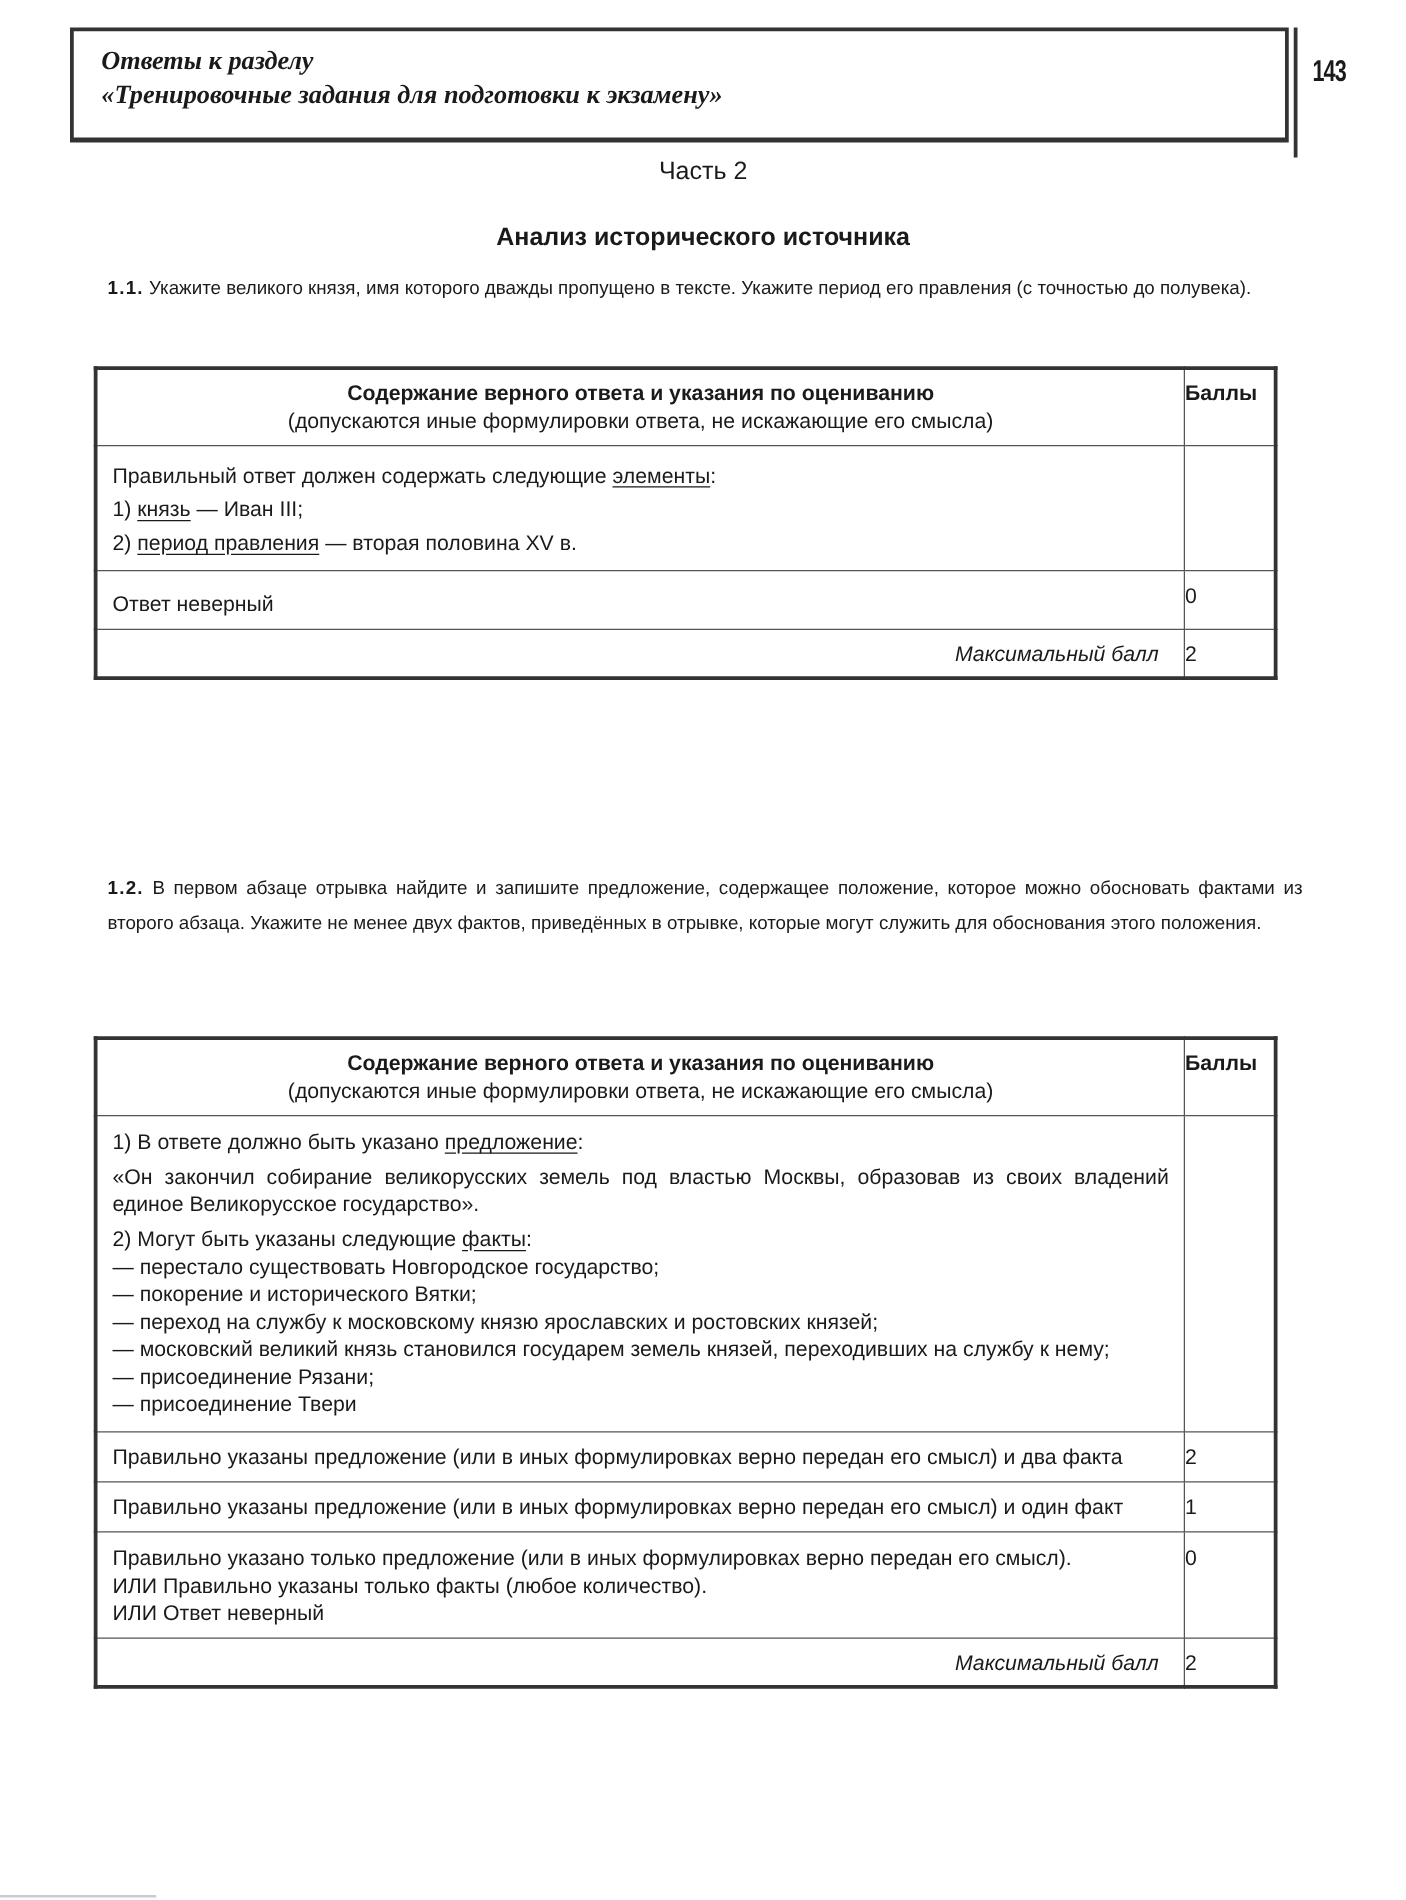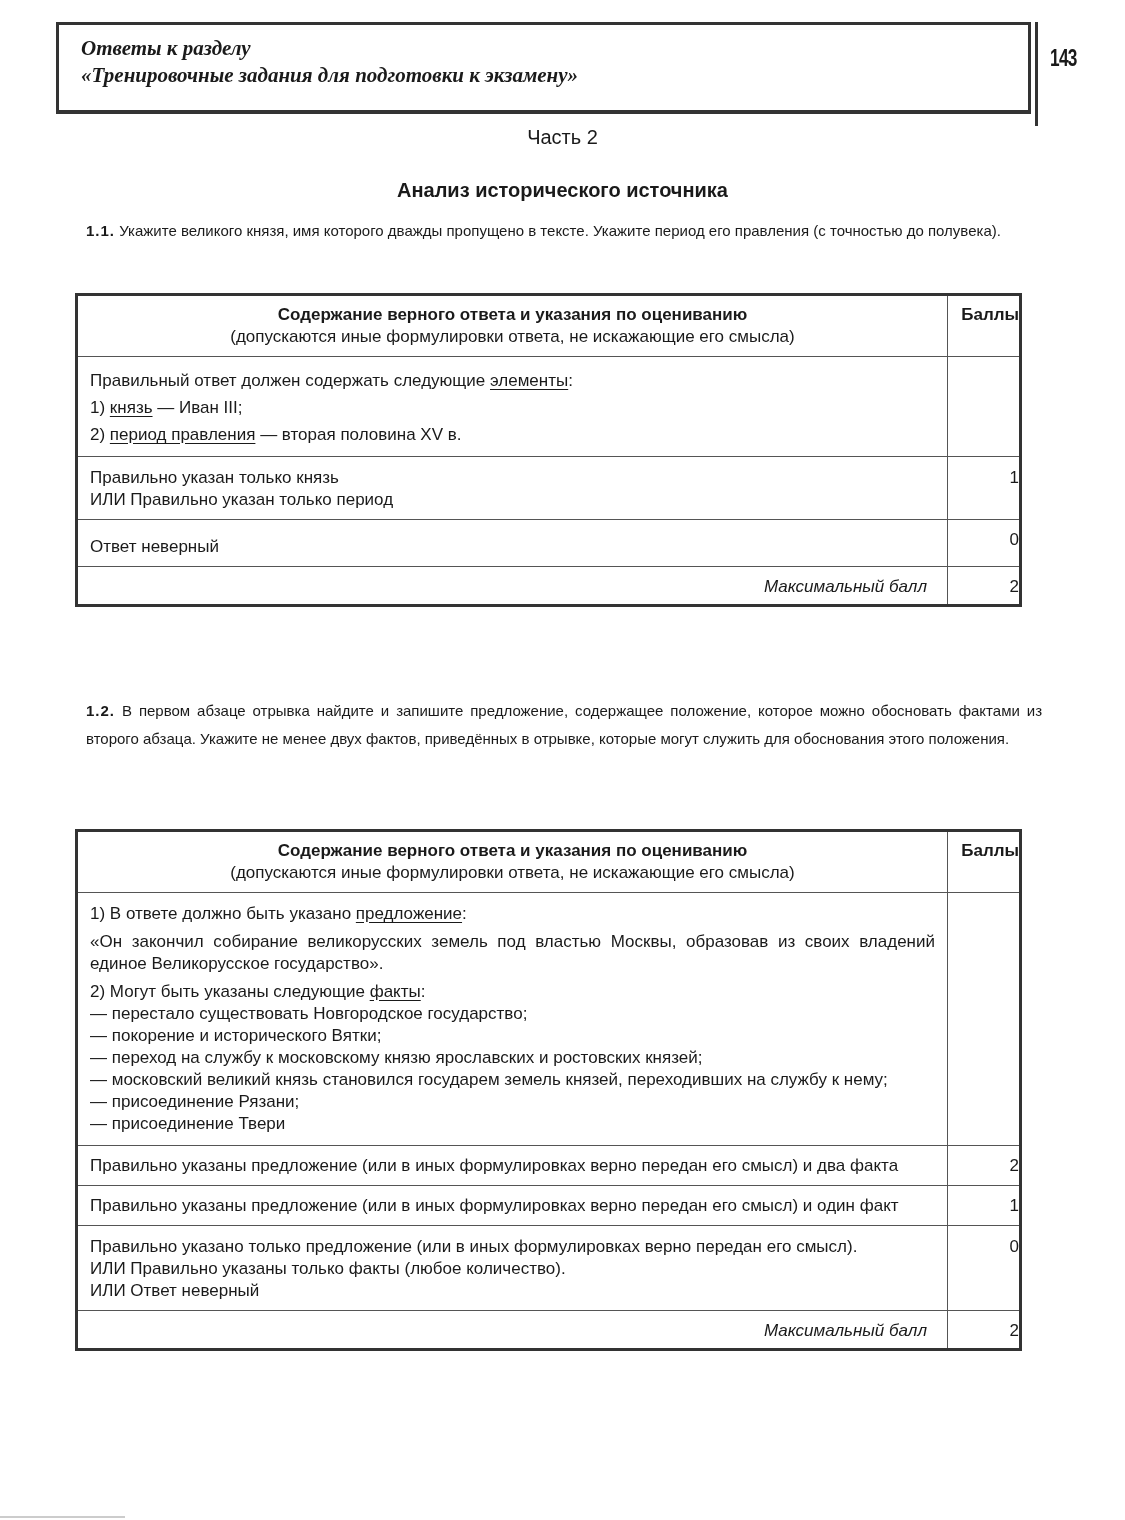--- a/index.html
+++ b/index.html
@@ -43,21 +43,21 @@
   table.score {
     position: absolute; left: 75px; width: 947px; border-collapse: collapse;
     border: 3px solid #333; font-size: 17px; line-height: 22px;
   }
   table.score td, table.score th {
     border: 1.5px solid #555; vertical-align: top; padding: 8px 12px;
   }
   table.score th { font-weight: normal; text-align: center; }
   table.score th .h-main { font-weight: bold; display: block; }
   table.score th .h-sub { display: block; }
-  table.score .pts { width: 71px; text-align: right; padding-left: 0; padding-right: 0; }
+  table.score .pts { width: 71px; text-align: left; padding-left: 0; padding-right: 0; }
   table.score th.pts { font-weight: bold; }
   table.score .maxrow td.label { text-align: right; font-style: italic; padding-right: 20px; }
   table.score .maxrow td { padding-top: 9px; padding-bottom: 6px; }
   .t1 { top: 293px; }
   .t2 { top: 829px; }
   .u { text-decoration: underline; text-underline-offset: 3px; }
   .line { display: block; }
   .gap { margin-top: 6px; }
   .footer-rule {
     position: absolute; left: 0; top: 1516px; width: 125px; height: 2px; background: #ccc;
@@ -90,27 +90,20 @@
     </th>
     <th class="pts">Баллы</th>
   </tr>
   <tr>
     <td style="padding-top:10px;padding-bottom:8px;line-height:27px;">
       <span class="line"><span>Правильный ответ должен содержать следующие </span><span class="u">элементы</span><span>:</span></span>
       <span class="line"><span>1) </span><span class="u">князь</span><span> — Иван III;</span></span>
       <span class="line"><span>2) </span><span class="u">период правления</span><span> — вторая половина XV в.</span></span>
     </td>
     <td class="pts"></td>
-  </tr>
-  <tr>
-    <td style="padding-top:10px;padding-bottom:8px;">
-      <span class="line">Правильно указан только князь</span>
-      <span class="line">ИЛИ Правильно указан только период</span>
-    </td>
-    <td class="pts" style="padding-top:10px;">1</td>
   </tr>
   <tr>
     <td style="padding-top:16px;padding-bottom:8px;margin-left:28px;">
       <span class="line">Ответ неверный</span>
     </td>
     <td class="pts" style="padding-top:9px;">0</td>
   </tr>
   <tr class="maxrow">
     <td class="label">Максимальный балл</td>
     <td class="pts">2</td>

